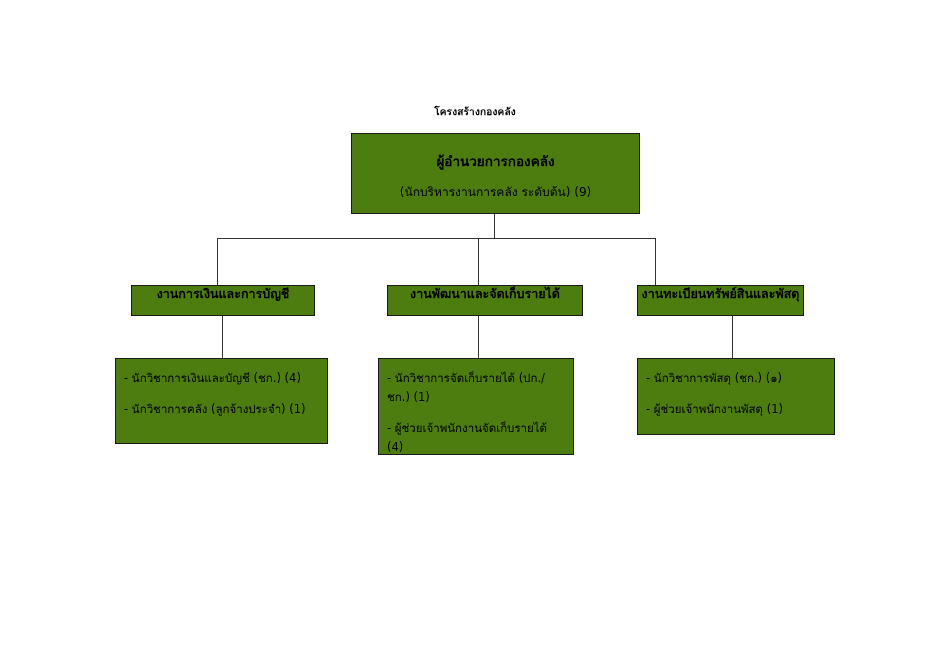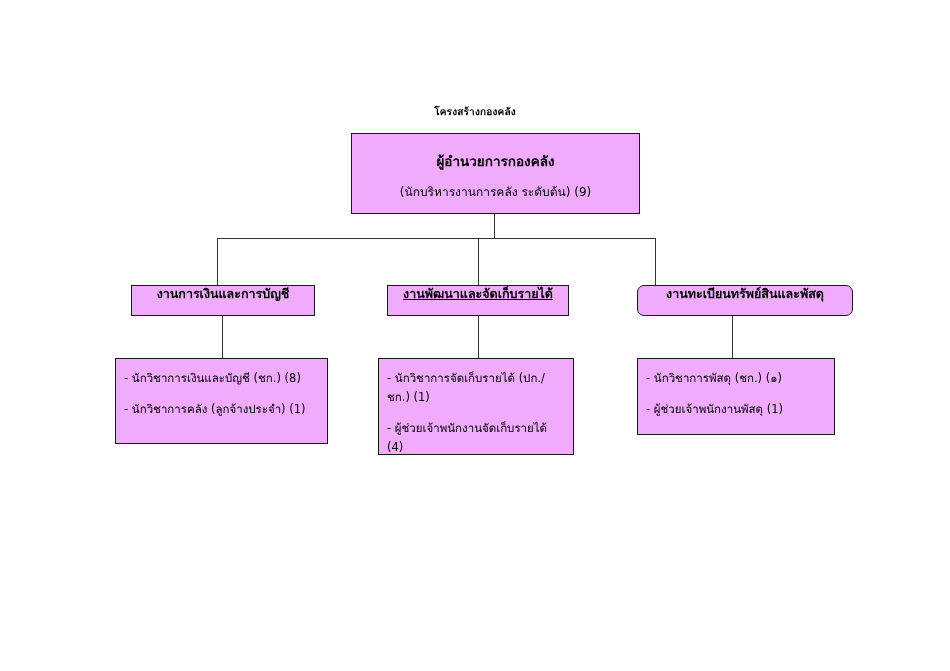--- a/index.html
+++ b/index.html
@@ -29,21 +29,21 @@
     font-size: 10px;
     font-weight: bold;
     letter-spacing: 0.2px;
     line-height: 18px;
   }
 
   
   .box {
     position: absolute;
     border: 1.4px solid #1a1a1a;
-    background: #f0abfc;
+    background: #4d7c0f;
     box-sizing: border-box;
   }
 
   
   .node-root {
     left: 351px;
     top: 133px;
     width: 289px;
     height: 81px;
     display: flex;
@@ -70,22 +70,22 @@
     justify-content: center;
   }
   .branch-head span {
     font-size: 12.5px;
     font-weight: bold;
     line-height: 16px;
     padding-bottom: 3px;
     white-space: nowrap;
   }
   .branch-head-1 { left: 131px; top: 285px; width: 184px; }
-  .branch-head-2 { left: 387px; top: 285px; width: 182px; text-decoration: underline; }
-  .branch-head-3 { left: 637px; top: 285px; width: 216px; border-radius: 7px; }
+  .branch-head-2 { left: 387px; top: 285px; width: 196px; }
+  .branch-head-3 { left: 637px; top: 285px; width: 167px; }
 
   
   .detail-box {
     padding: 10px 8px 8px 8px;
   }
   .detail-box .line {
     font-size: 11.5px;
     line-height: 19px;
     margin-bottom: 12px;
     white-space: normal;
@@ -143,21 +143,21 @@
   </div>
   <div class="box branch-head branch-head-3">
     <span>งานทะเบียนทรัพย์สินและพัสดุ</span>
   </div>
 
   <div class="conn conn-v stem-1"></div>
   <div class="conn conn-v stem-2"></div>
   <div class="conn conn-v stem-3"></div>
 
   <div class="box detail-box detail-box-1">
-    <div class="line">- นักวิชาการเงินและบัญชี (ชก.) (8)</div>
+    <div class="line">- นักวิชาการเงินและบัญชี (ชก.) (4)</div>
     <div class="line">- นักวิชาการคลัง (ลูกจ้างประจำ) (1)</div>
   </div>
 
   <div class="box detail-box detail-box-2">
     <div class="line">- นักวิชาการจัดเก็บรายได้ (ปก./ชก.) (1)</div>
     <div class="line">- ผู้ช่วยเจ้าพนักงานจัดเก็บรายได้ (4)</div>
   </div>
 
   <div class="box detail-box detail-box-3">
     <div class="line">- นักวิชาการพัสดุ (ชก.) (๑)</div>

